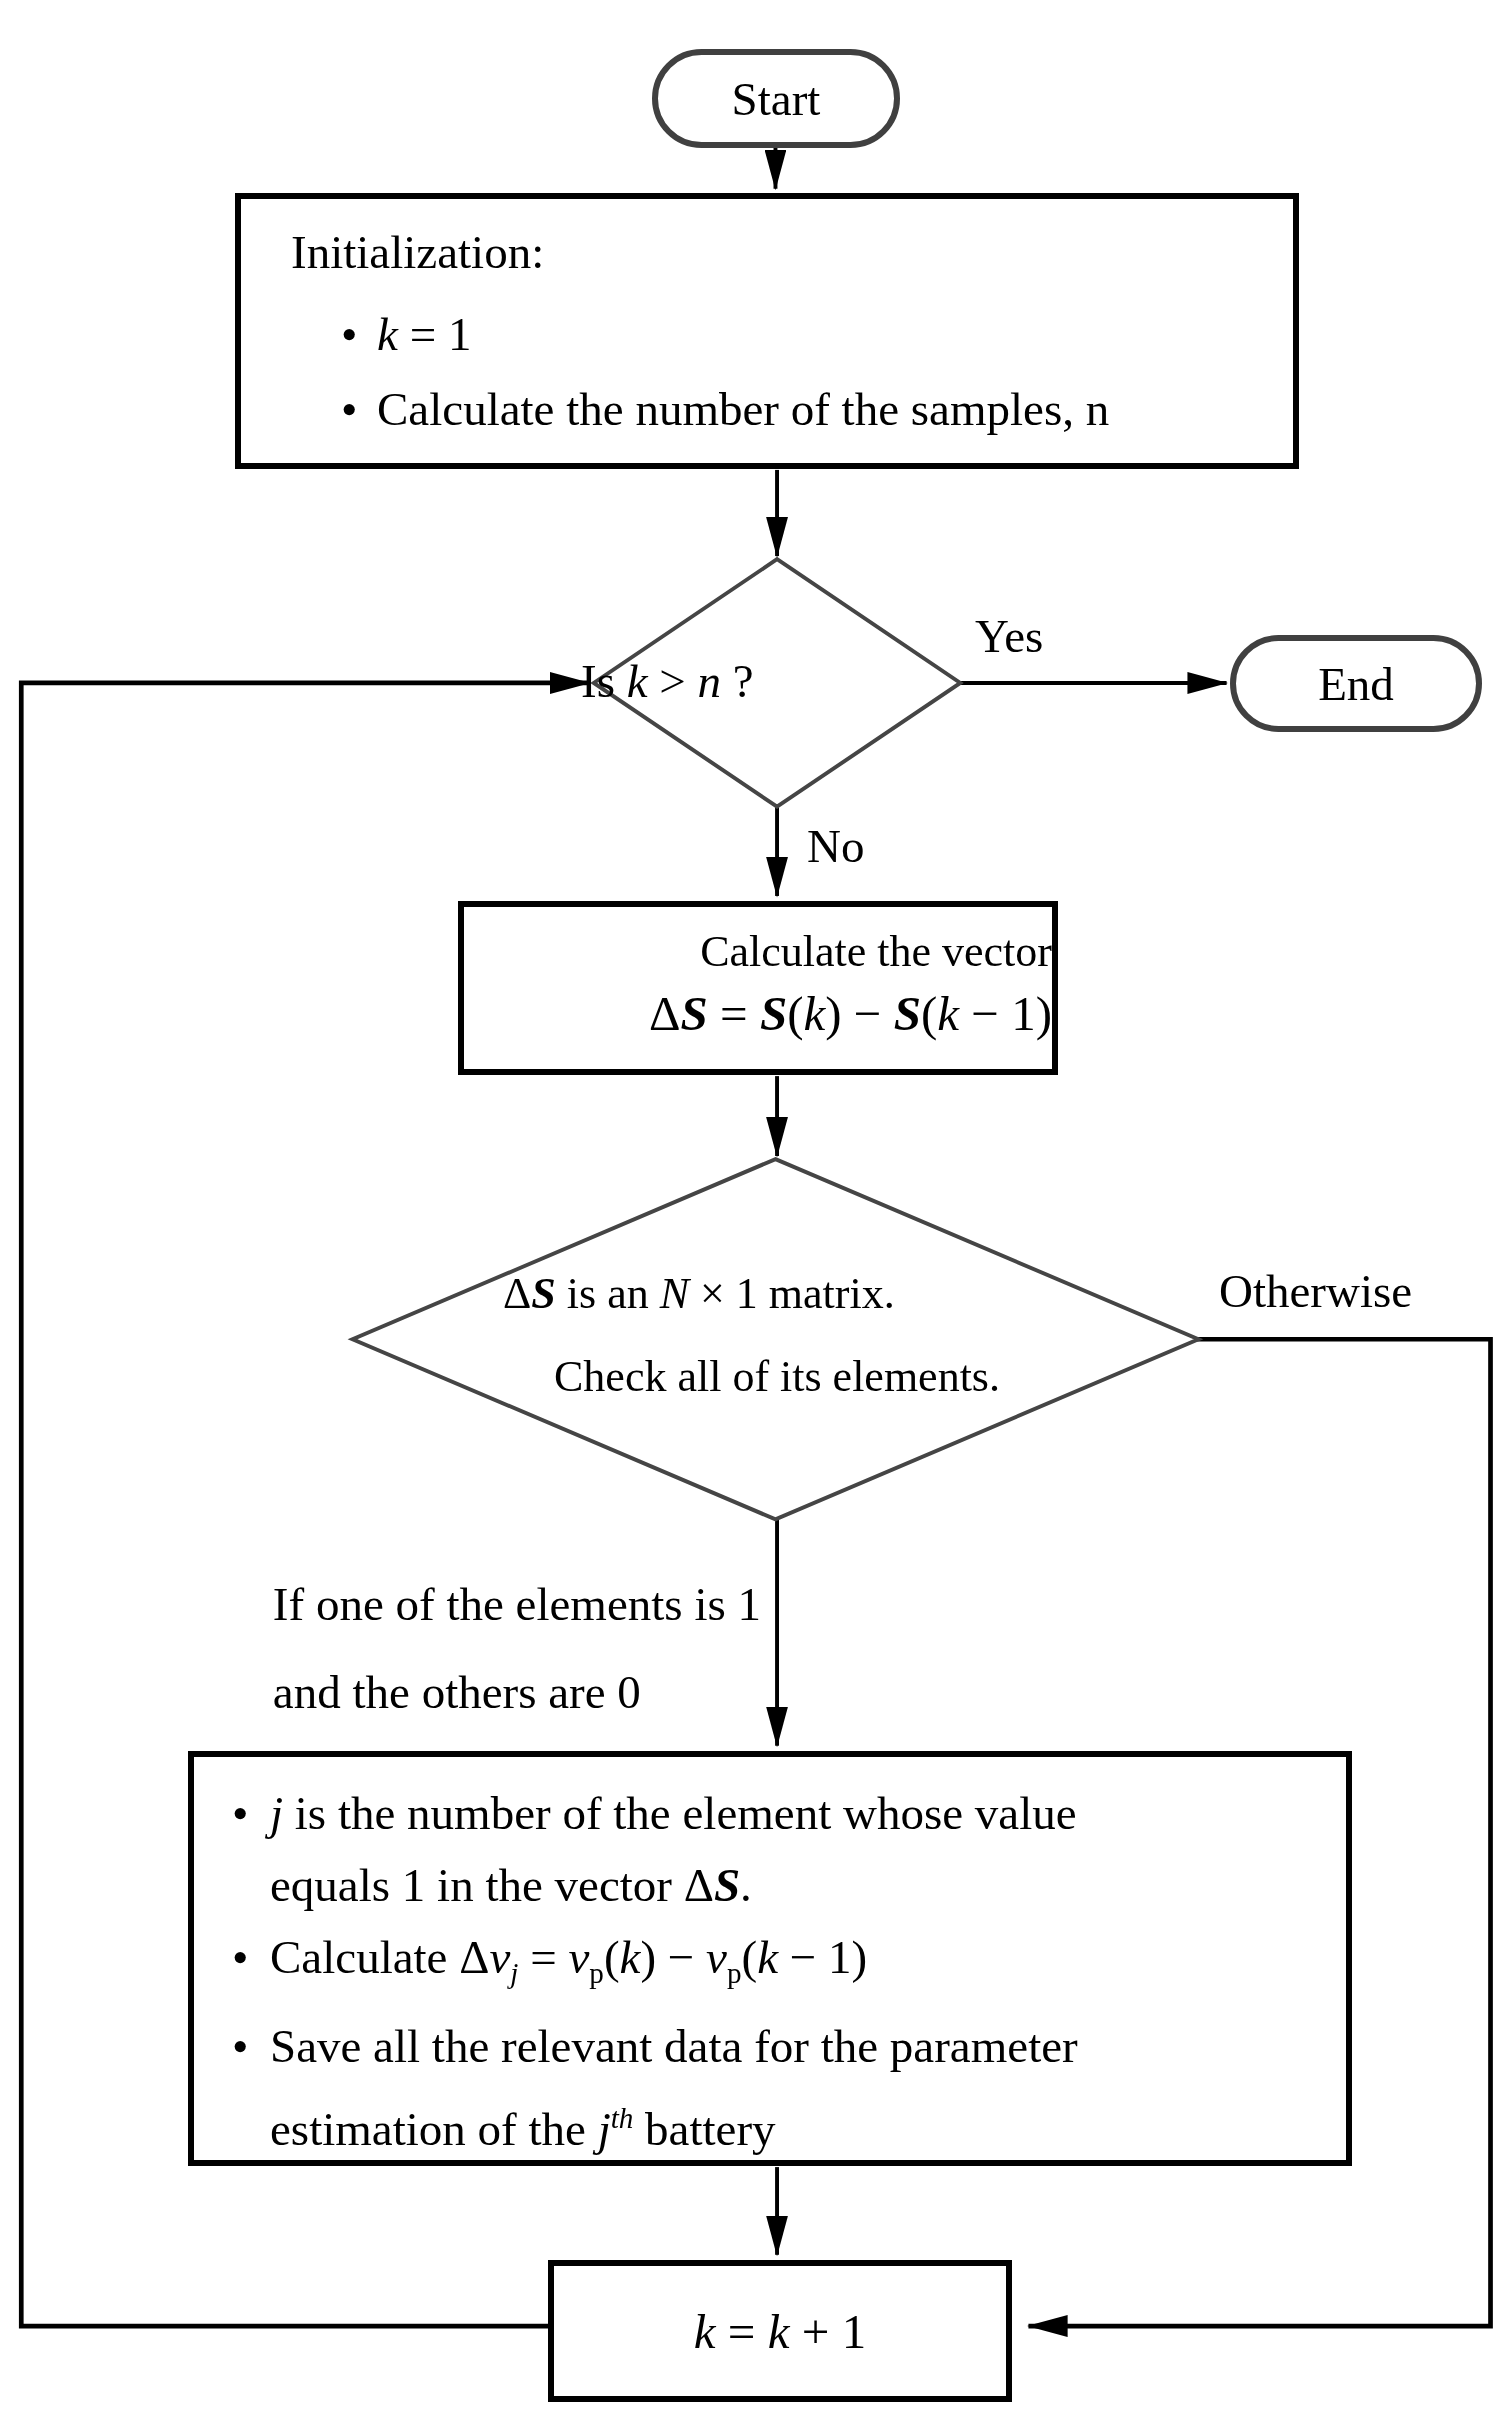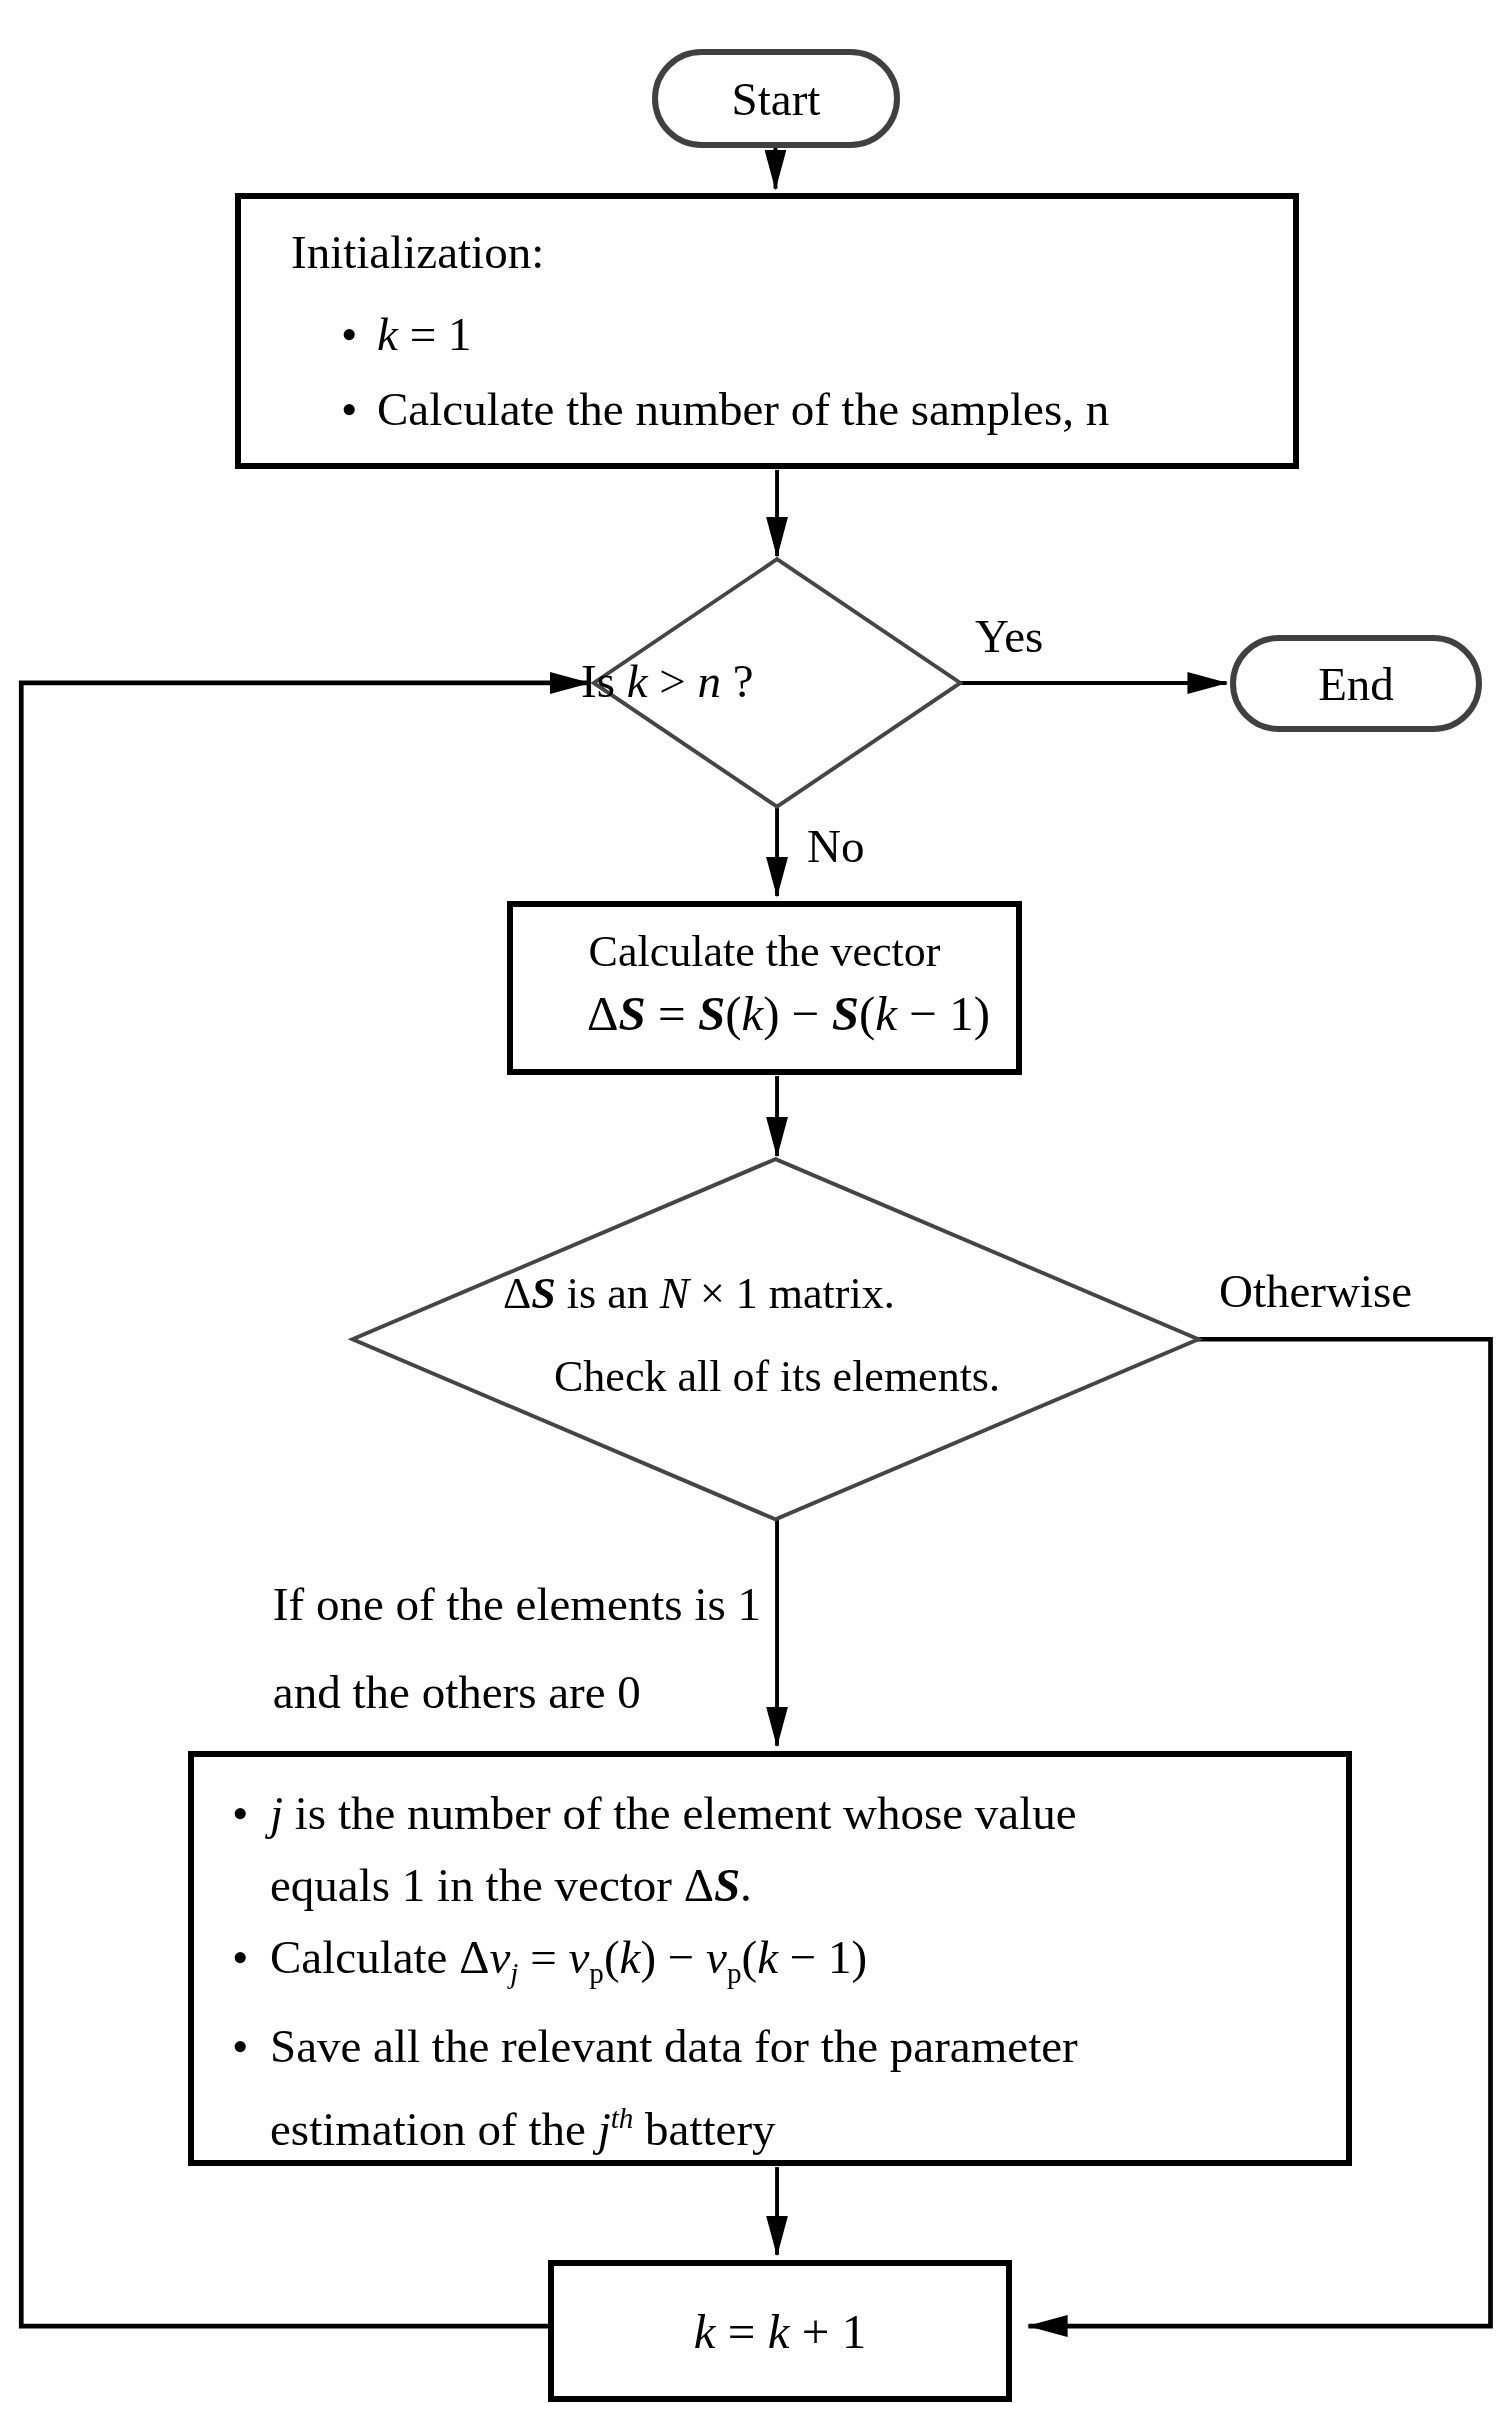--- a/index.html
+++ b/index.html
@@ -30,21 +30,21 @@
     border:6.3px solid var(--box-border,#000000);
   }
   #init{left:235px;top:193px;width:1064px;height:276px;padding:27px 14px 0 50px;font-size:47px;}
   #init .heading{line-height:52px;margin-bottom:19px;}
   #init .bullet-row{margin-left:50px;line-height:75px;}
 
   .bullet-row{display:flex;}
   .bullet-row .dot{width:36px;flex:none;}
   .bullet-row .txt{white-space:nowrap;}
 
-  #calc{left:507px;top:901px;width:515px;height:174px;text-align:center;padding-top:17px;}
+  #calc{left:458px;top:901px;width:600px;height:174px;text-align:right;padding-top:17px;}
   #calc .l1{font-size:44px;line-height:55px;}
   #calc .l2{font-size:49px;line-height:69px;padding-left:48px;}
 
   #process{left:188px;top:1751px;width:1164px;height:415px;padding:20.4px 15.7px 0 38px;font-size:47px;}
   #process .bullet-row{line-height:72px;}
   #process .dot{width:38px;}
   sub,sup{font-size:0.62em;}
 
   #kbox{left:548px;top:2260px;width:464px;height:142px;display:flex;align-items:center;justify-content:center;font-size:49px;}
 

